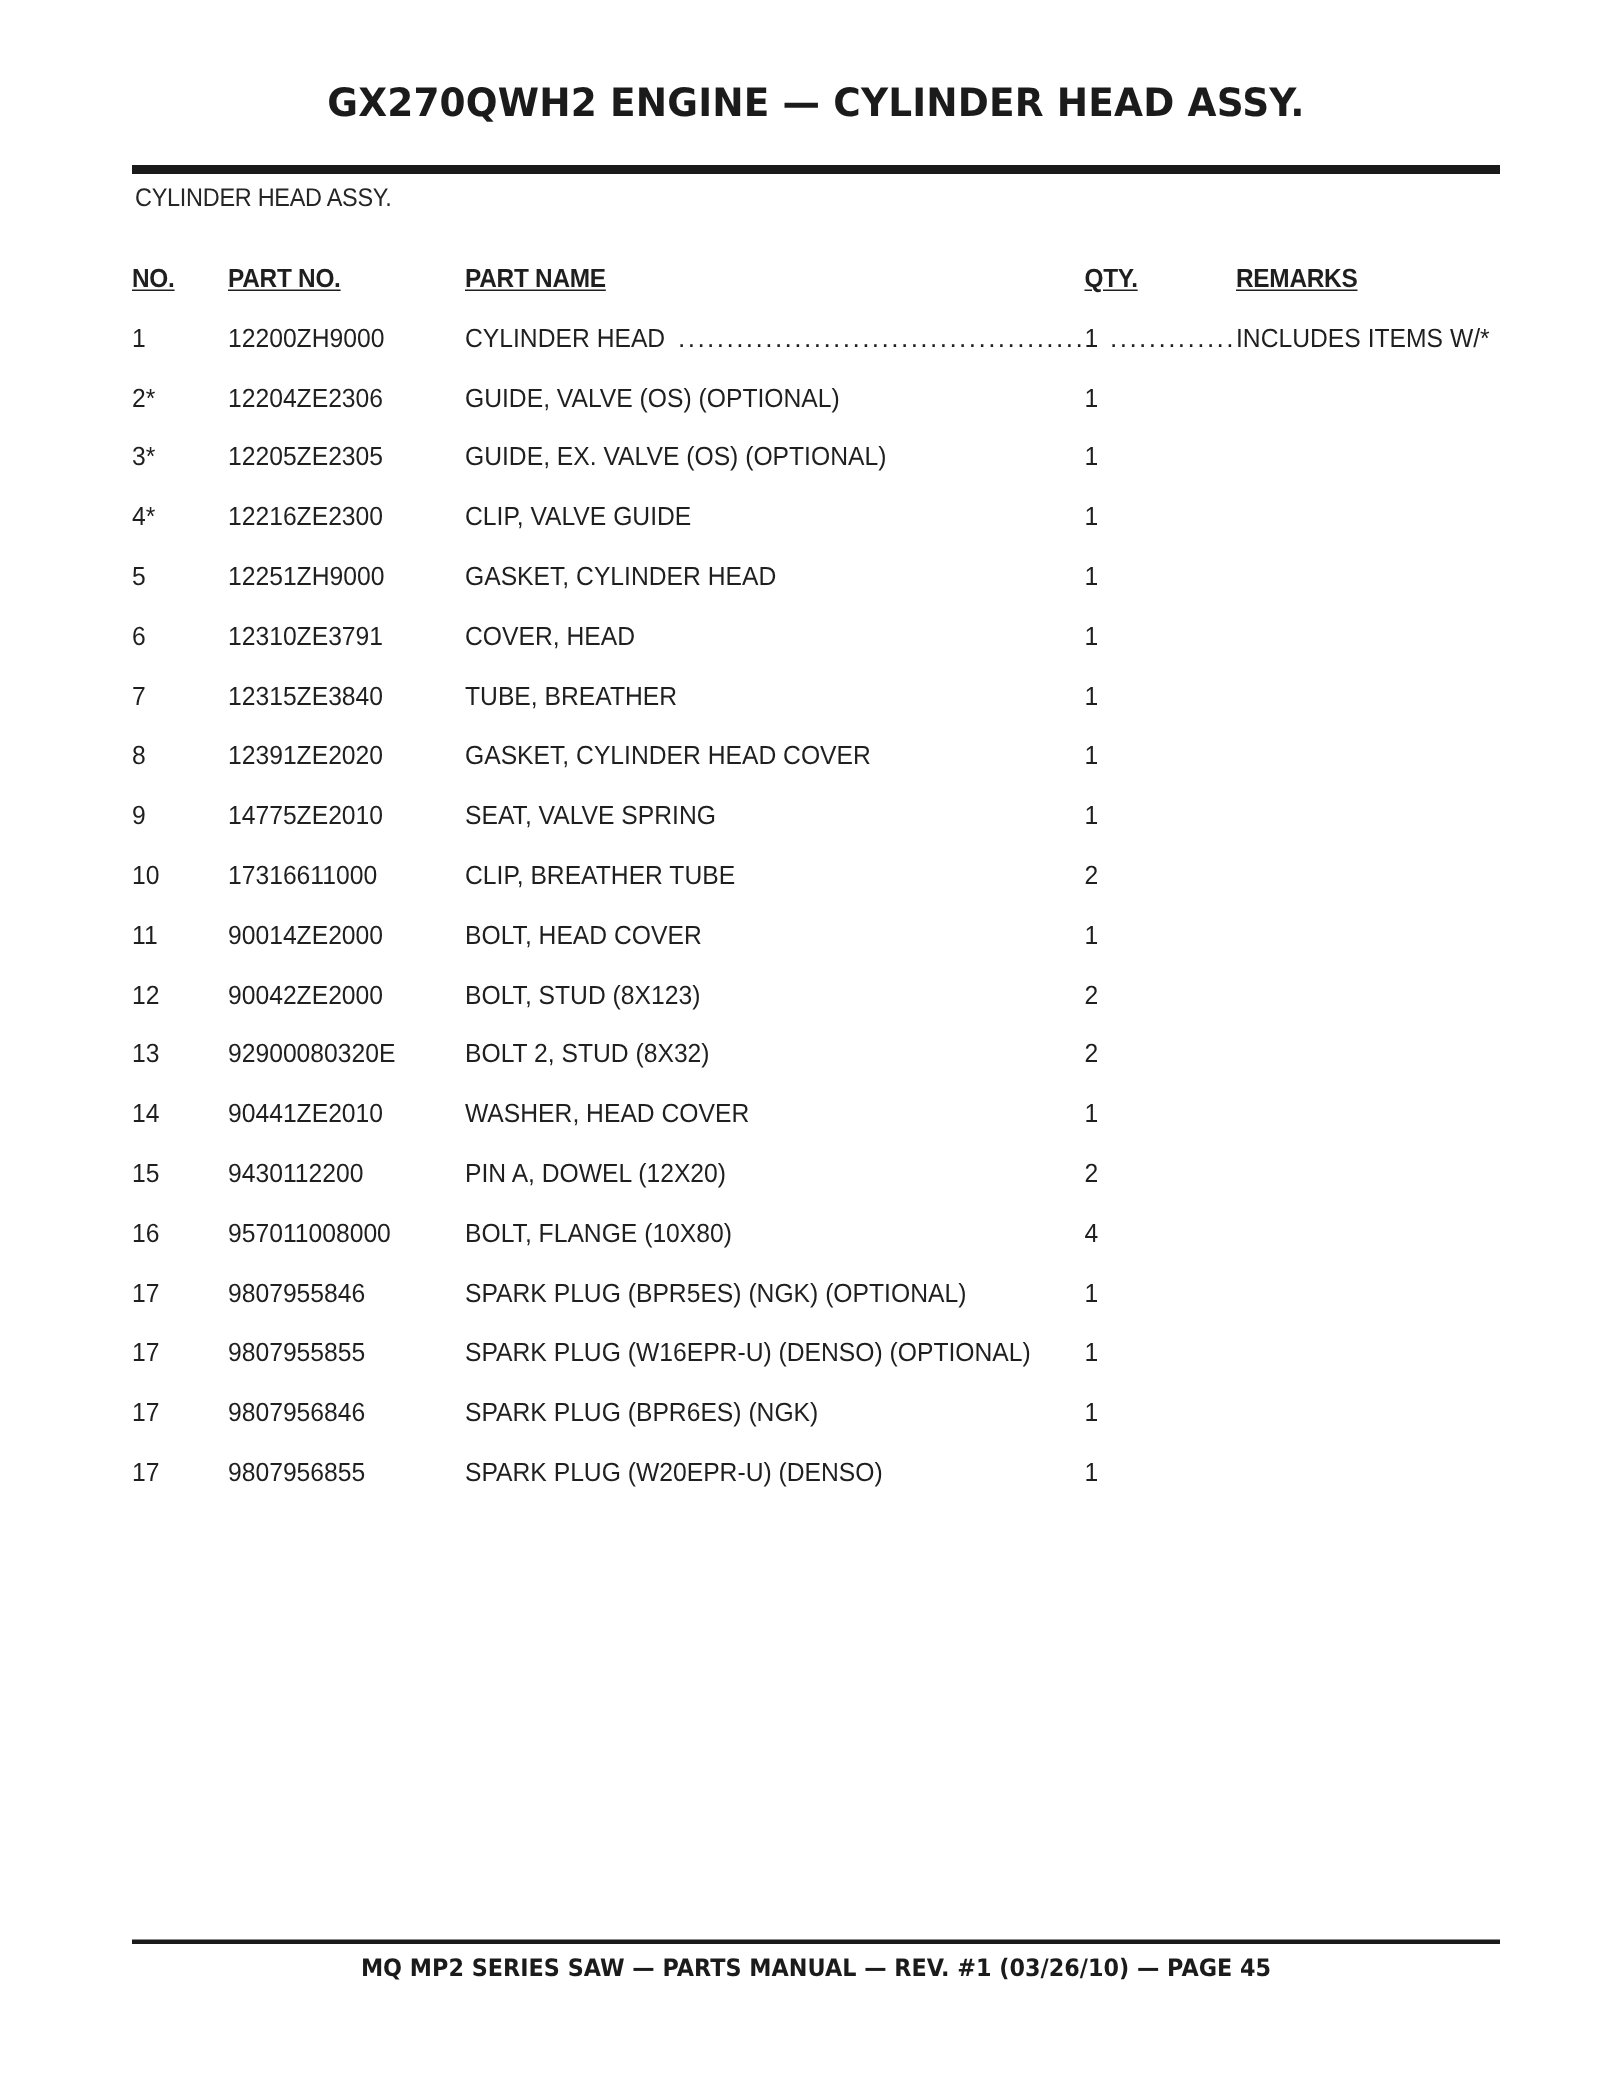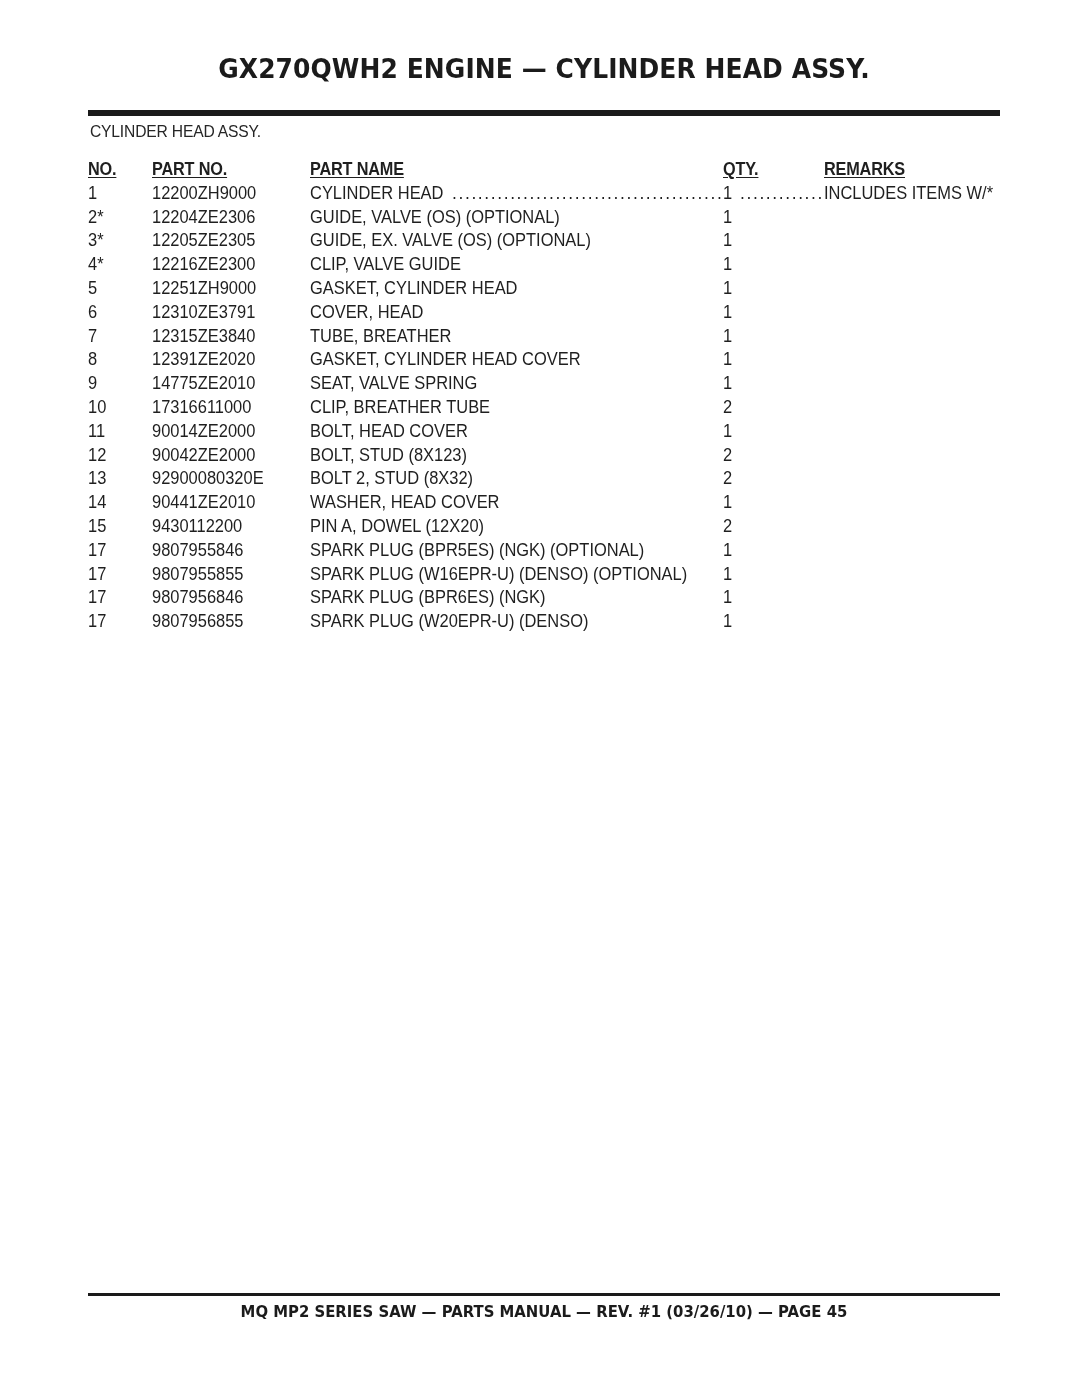--- a/index.html
+++ b/index.html
@@ -60,20 +60,21 @@
   .parts-table {
     position: absolute;
     left: 0;
     top: 158px;
     width: 1080px;
   }
   .trow {
     position: relative;
     height: 23.8px;
     width: 1080px;
+    margin-top: 16px;
   }
   .cell {
     position: absolute;
     top: 0;
     font-size: 17.5px;
     line-height: 23.8px;
     white-space: nowrap;
     color: #1f1f1f;
     transform-origin: left center;
   }
@@ -257,20 +258,27 @@
           <span class="cell c-rem"></span>
         </div>
         <div class="trow">
           <span class="cell c-no">15</span>
           <span class="cell c-part">9430112200</span>
           <span class="cell c-name">PIN A, DOWEL (12X20)</span>
           <span class="cell c-qty">2</span>
           <span class="cell c-rem"></span>
         </div>
         <div class="trow">
+          <span class="cell c-no">16</span>
+          <span class="cell c-part">957011008000</span>
+          <span class="cell c-name">BOLT, FLANGE (10X80)</span>
+          <span class="cell c-qty">4</span>
+          <span class="cell c-rem"></span>
+        </div>
+        <div class="trow">
           <span class="cell c-no">17</span>
           <span class="cell c-part">9807955846</span>
           <span class="cell c-name">SPARK PLUG (BPR5ES) (NGK) (OPTIONAL)</span>
           <span class="cell c-qty">1</span>
           <span class="cell c-rem"></span>
         </div>
         <div class="trow">
           <span class="cell c-no">17</span>
           <span class="cell c-part">9807955855</span>
           <span class="cell c-name">SPARK PLUG (W16EPR-U) (DENSO) (OPTIONAL)</span>

